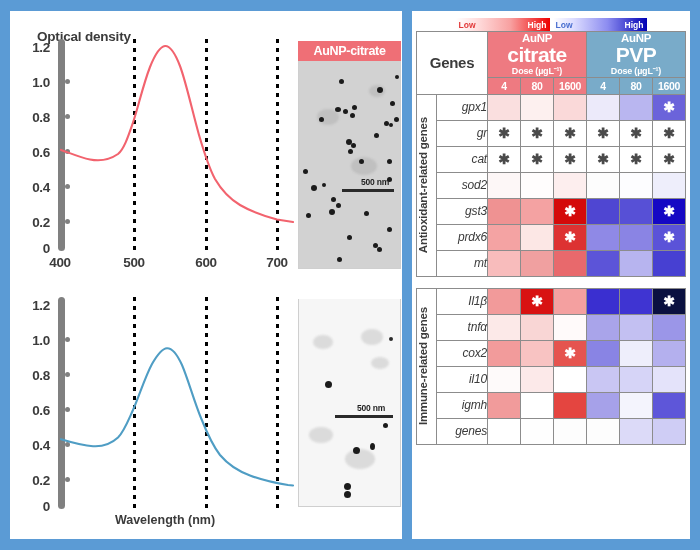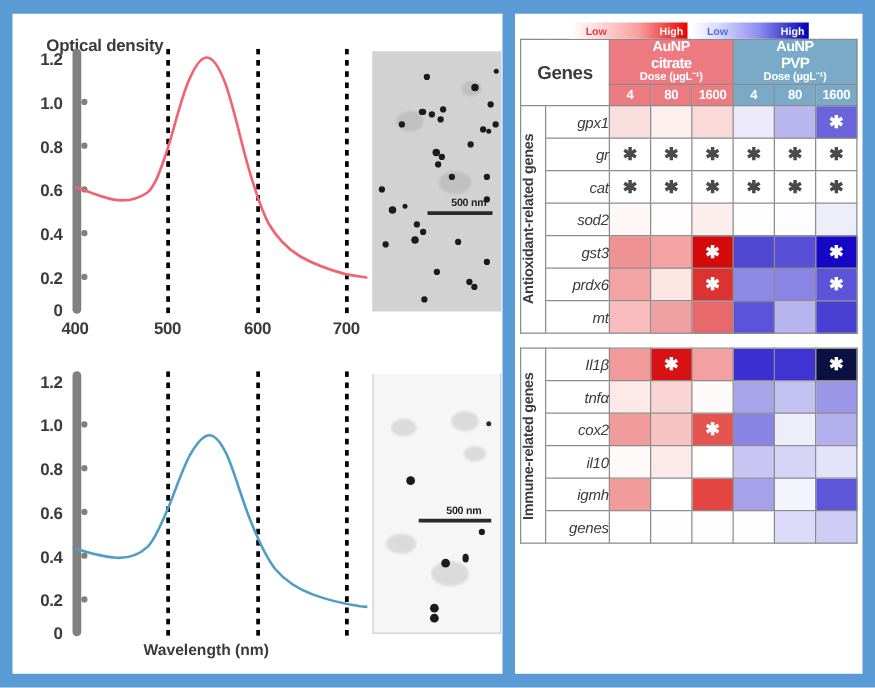--- a/index.html
+++ b/index.html
@@ -73,21 +73,21 @@
     margin-top:11px;letter-spacing:-.3px;
   }
   .hm-sub{
     text-align:center;font-size:8.5px;font-weight:bold;color:#3b3b3b;
     margin-top:3px;
   }
   .legend-row{display:flex;justify-content:center;gap:3px;margin-top:7px;}
   .legend{position:relative;width:94px;height:13px;display:flex;align-items:center;}
   .legend.red{background:linear-gradient(to right,#ffffff 0%,#ffdede 22%,#f8a0a0 58%,#ee0000 100%);}
   .legend.blue{background:linear-gradient(to right,#ffffff 0%,#dcdcff 22%,#8c8cf0 58%,#0000b4 100%);}
-  .lg-low{position:absolute;left:3px;font-size:8.5px;font-weight:bold;margin-left:10px;}
+  .lg-low{position:absolute;left:3px;font-size:8.5px;font-weight:bold;}
   .lg-high{position:absolute;right:3px;font-size:8.5px;font-weight:bold;color:#fff;}
   .legend.red .lg-low{color:#e23b3b;}
   .legend.blue .lg-low{color:#4a6fd0;}
 
   table.hm{border-collapse:collapse;margin:0 auto;table-layout:fixed;}
   table.hm td{border:1px solid #8c8c8c;padding:0;}
   .grp-cell{
     width:19px;text-align:center;vertical-align:middle;background:#fff;
   }
   .grp-label{
@@ -103,21 +103,21 @@
   .genes-hdr{
     text-align:center;font-size:15px;font-weight:bold;color:#3b3b3b;
     background:#fff;letter-spacing:-.3px;
   }
   .grp-hdr{
     text-align:center;color:#fff;line-height:1.08;padding:3px 0 4px;
   }
   .grp-hdr.citrate{background:#ee7a81;}
   .grp-hdr.pvp{background:#79abc9;}
   .gh-l1{font-size:11.5px;font-weight:bold;letter-spacing:-.3px;}
-  .gh-l2{font-size:12px;font-weight:bold;letter-spacing:-.5px;}
+  .gh-l2{font-size:21px;font-weight:bold;letter-spacing:-.5px;}
   .gh-l3{font-size:9px;font-weight:bold;letter-spacing:-.2px;}
   .dose-cell{
     text-align:center;color:#fff;font-size:10.5px;font-weight:bold;
     height:16px;width:32px;letter-spacing:-.3px;
   }
   .dose-cell.citrate{background:#ee7a81;}
   .dose-cell.pvp{background:#79abc9;}
   .hm-cell{height:25px;width:32px;text-align:center;vertical-align:middle;}
   .ast{font-size:14px;font-weight:bold;line-height:1;}
   .ast.w{color:#fff;}
@@ -194,20 +194,21 @@
                C 148,70.5 153,65.5 157,65.2 C 162,65 167,71 172,82
                C 178,96 184,118 191,135 C 197,150 203,163 210,172
                C 218,181.5 228,188 240,192.5 C 252,197 265,200 278,202
                L 283,202.5" fill="none" stroke="#4f9dc4" stroke-width="2.1" stroke-linecap="round"></path>
     </svg>
 
     <div class="xaxis-title" style="top:230px;">Wavelength (nm)</div>
   </div>
 
   <div class="tem" id="tem-citrate">
+    <div class="tem-hdr citrate">AuNP-citrate</div>
     <div class="tem-img citrate">
       <div class="blob" style="left:18px;top:48px;width:22px;height:16px;"></div>
       <div class="blob" style="left:52px;top:96px;width:26px;height:18px;"></div>
       <div class="blob" style="left:70px;top:24px;width:16px;height:12px;"></div>
       <div class="np" style="left:40px;top:18px;width:5px;height:5px;"></div>
       <div class="np" style="left:78px;top:26px;width:6px;height:6px;"></div>
       <div class="np" style="left:91px;top:40px;width:5px;height:5px;"></div>
       <div class="np" style="left:36px;top:46px;width:6px;height:5px;"></div>
       <div class="np" style="left:44px;top:48px;width:5px;height:5px;"></div>
       <div class="np" style="left:53px;top:44px;width:5px;height:5px;"></div>

